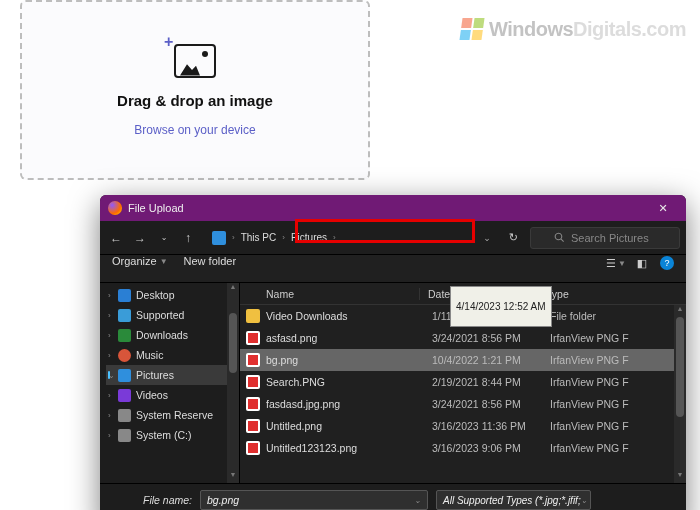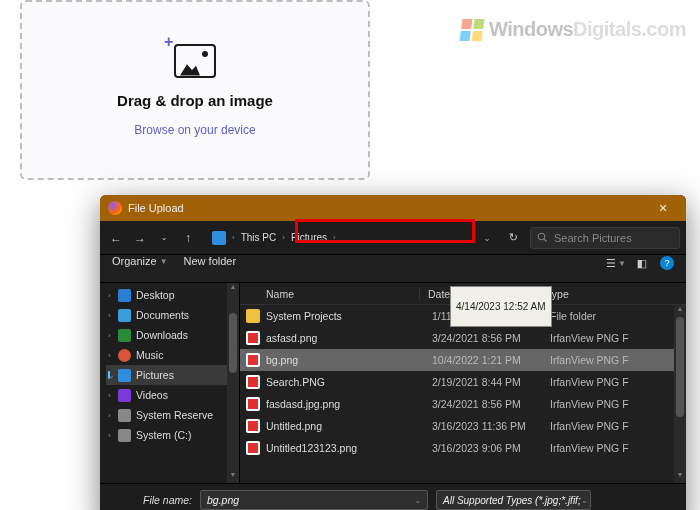--- a/index.html
+++ b/index.html
@@ -1,53 +1,53 @@
 <!DOCTYPE html>
 <html><head>
 <meta charset="utf-8">
 <style>
   * { box-sizing: border-box; margin: 0; padding: 0; font-family: 'Segoe UI', Arial, sans-serif; }
   body { width: 700px; height: 510px; background: #fff; position: relative; overflow: hidden; }
 
   
-  .watermark { position: absolute; top: 18px; right: 14px; display: flex; align-items: flex-end; gap: 6px; opacity: 0.5; z-index: 0; }
+  .watermark { position: absolute; top: 18px; right: 14px; display: flex; align-items: flex-start; gap: 6px; opacity: 0.5; z-index: 0; }
   .wm-logo { width: 22px; height: 22px; display: grid; grid-template-columns: 1fr 1fr; grid-template-rows: 1fr 1fr; gap: 2px; transform: skewX(-8deg); }
   .wm-logo span:nth-child(1){background:#f25022;} .wm-logo span:nth-child(2){background:#7fba00;}
   .wm-logo span:nth-child(3){background:#00a4ef;} .wm-logo span:nth-child(4){background:#ffb900;}
   .wm-text { font-size: 20px; font-weight: 600; letter-spacing: -0.5px; }
   .wm-text .w { color: #888; } .wm-text .d { color: #bbb; }
 
   
   .dropzone { position: absolute; left: 20px; top: 0; width: 350px; height: 180px; border: 2px dashed #bdbdbd; border-radius: 6px; background: #fbfbfd; display: flex; flex-direction: column; align-items: center; justify-content: center; gap: 14px; z-index: 1; }
   .drop-icon { position: relative; }
   .drop-icon .img-frame { width: 42px; height: 34px; border: 2px solid #1a1a1a; border-radius: 4px; position: relative; overflow: hidden; }
   .drop-icon .img-frame::before { content:""; position:absolute; left:4px; bottom:0; width:20px; height:14px; background:#1a1a1a; clip-path: polygon(0 100%, 35% 20%, 60% 60%, 80% 30%, 100% 100%); }
   .drop-icon .img-frame::after { content:""; position:absolute; right:6px; top:5px; width:6px; height:6px; border-radius:50%; background:#1a1a1a; }
   .drop-icon .plus { position:absolute; left:-10px; top:-10px; color:#5b5fc7; font-size:16px; font-weight:bold; background:#fbfbfd; line-height:1; }
   .drop-title { font-size: 15px; font-weight: 700; color: #111; }
   .browse-link { font-size: 12px; color: #5b5fc7; cursor: pointer; }
 
   
   .file-dialog { position: absolute; left: 100px; top: 195px; width: 586px; background: #202020; border-radius: 6px; box-shadow: 0 8px 30px rgba(0,0,0,.5); color: #e8e8e8; font-size: 11px; overflow: hidden; z-index: 2; }
-  .titlebar { height: 26px; background: #a16207; display:flex; align-items:center; padding: 0 8px; }
+  .titlebar { height: 26px; background: #701a75; display:flex; align-items:center; padding: 0 8px; }
   .ff-icon { width:14px; height:14px; border-radius:50%; background: radial-gradient(circle at 30% 30%, #9059ff, #ff6a00 60%, #ffdc00); margin-right:6px; }
   .title-text { flex:1; font-size: 11px; color:#eee; }
   .title-close { width:30px; text-align:center; cursor:pointer; }
 
   .navbar { height: 34px; background:#1d1d1d; display:flex; align-items:center; padding: 0 6px; gap:4px; border-bottom:1px solid #000; }
   .nav-arrow { width:20px; text-align:center; color:#ccc; cursor:pointer; font-size:12px; }
   .nav-up { margin-right:4px; }
   .addressbar { flex:0 0 170px; height:22px; display:flex; align-items:center; gap:6px; padding:0 6px; font-size:10px; color:#ddd; }
   .addr-icon { width:14px; height:14px; background:#2f8fdd; border-radius:2px; }
   .crumb-sep { color:#888; font-size:8px; }
   .red-hl { position:absolute; left:195px; top:24px; width:180px; height:24px; border:3px solid #e60000; pointer-events:none; z-index:5; }
   .nav-spacer { flex:1; }
   .nav-dd { color:#aaa; font-size:9px; padding:0 6px; cursor:pointer;}
   .nav-refresh { color:#ccc; padding:0 8px; cursor:pointer; }
-  .searchbox { flex:0 0 150px; height:22px; background:#2a2a2a; border:1px solid #3a3a3a; border-radius:3px; display:flex; align-items:center; padding:0 6px; gap:6px; color:#888; }
+  .searchbox { flex:0 0 150px; height:22px; background:#2a2a2a; border:1px solid #3a3a3a; border-radius:3px; display:flex; align-items:center; padding:0 23px; gap:6px; color:#888; }
   .searchbox svg { width:11px; height:11px; fill:#888; }
 
   .toolbar { height:28px; display:flex; align-items:flex-start; padding:0 12px; gap:16px; border-bottom:1px solid #000; font-size:11px; }
   .tb-item { color:#ddd; cursor:pointer; display:flex; align-items:center; gap:3px;}
   .tb-caret { font-size:8px; color:#888;}
   .tb-right { margin-left:auto; display:flex; gap:10px; align-items:center; }
   .tb-iconbtn { width:16px; height:16px; cursor:pointer; display:flex; align-items:center; justify-content:center; color:#ccc;}
   .tb-help { width:14px; height:14px; border-radius:50%; background:#0a84d7; color:#fff; font-size:9px; text-align:center; line-height:14px; cursor:pointer;}
 
   .body { display:flex; height:200px; }
@@ -164,21 +164,21 @@
     <div class="sidebar">
       <div class="tree" id="tree">
           <div class="tree-row">
             <span class="tree-arw">›</span>
             <span class="ic ic-desktop"></span>
             <span>Desktop</span>
           </div>
           <div class="tree-row">
             <span class="tree-arw">›</span>
             <span class="ic ic-docs"></span>
-            <span>Documents</span>
+            <span>Supported</span>
           </div>
           <div class="tree-row">
             <span class="tree-arw">›</span>
             <span class="ic ic-down"></span>
             <span>Downloads</span>
           </div>
           <div class="tree-row">
             <span class="tree-arw">›</span>
             <span class="ic ic-music"></span>
             <span>Music</span>
@@ -216,21 +216,21 @@
         <div class="col-name">Name</div>
         <div class="col-date">
           <span>Date modified</span>
           <div class="date-tip">4/14/2023 12:52 AM</div>
         </div>
         <div class="col-type">Type</div>
       </div>
       <div class="fl-rows" id="rows">
           <div class="fl-row">
             <span class="fl-ic folder"></span>
-            <span class="fl-name">System Projects</span>
+            <span class="fl-name">Video Downloads</span>
             <span class="fl-date">1/11/2022 4:17 PM</span>
             <span class="fl-type">File folder</span>
           </div>
           <div class="fl-row">
             <span class="fl-ic iv"></span>
             <span class="fl-name">asfasd.png</span>
             <span class="fl-date">3/24/2021 8:56 PM</span>
             <span class="fl-type">IrfanView PNG F</span>
           </div>
           <div class="fl-row sel">

